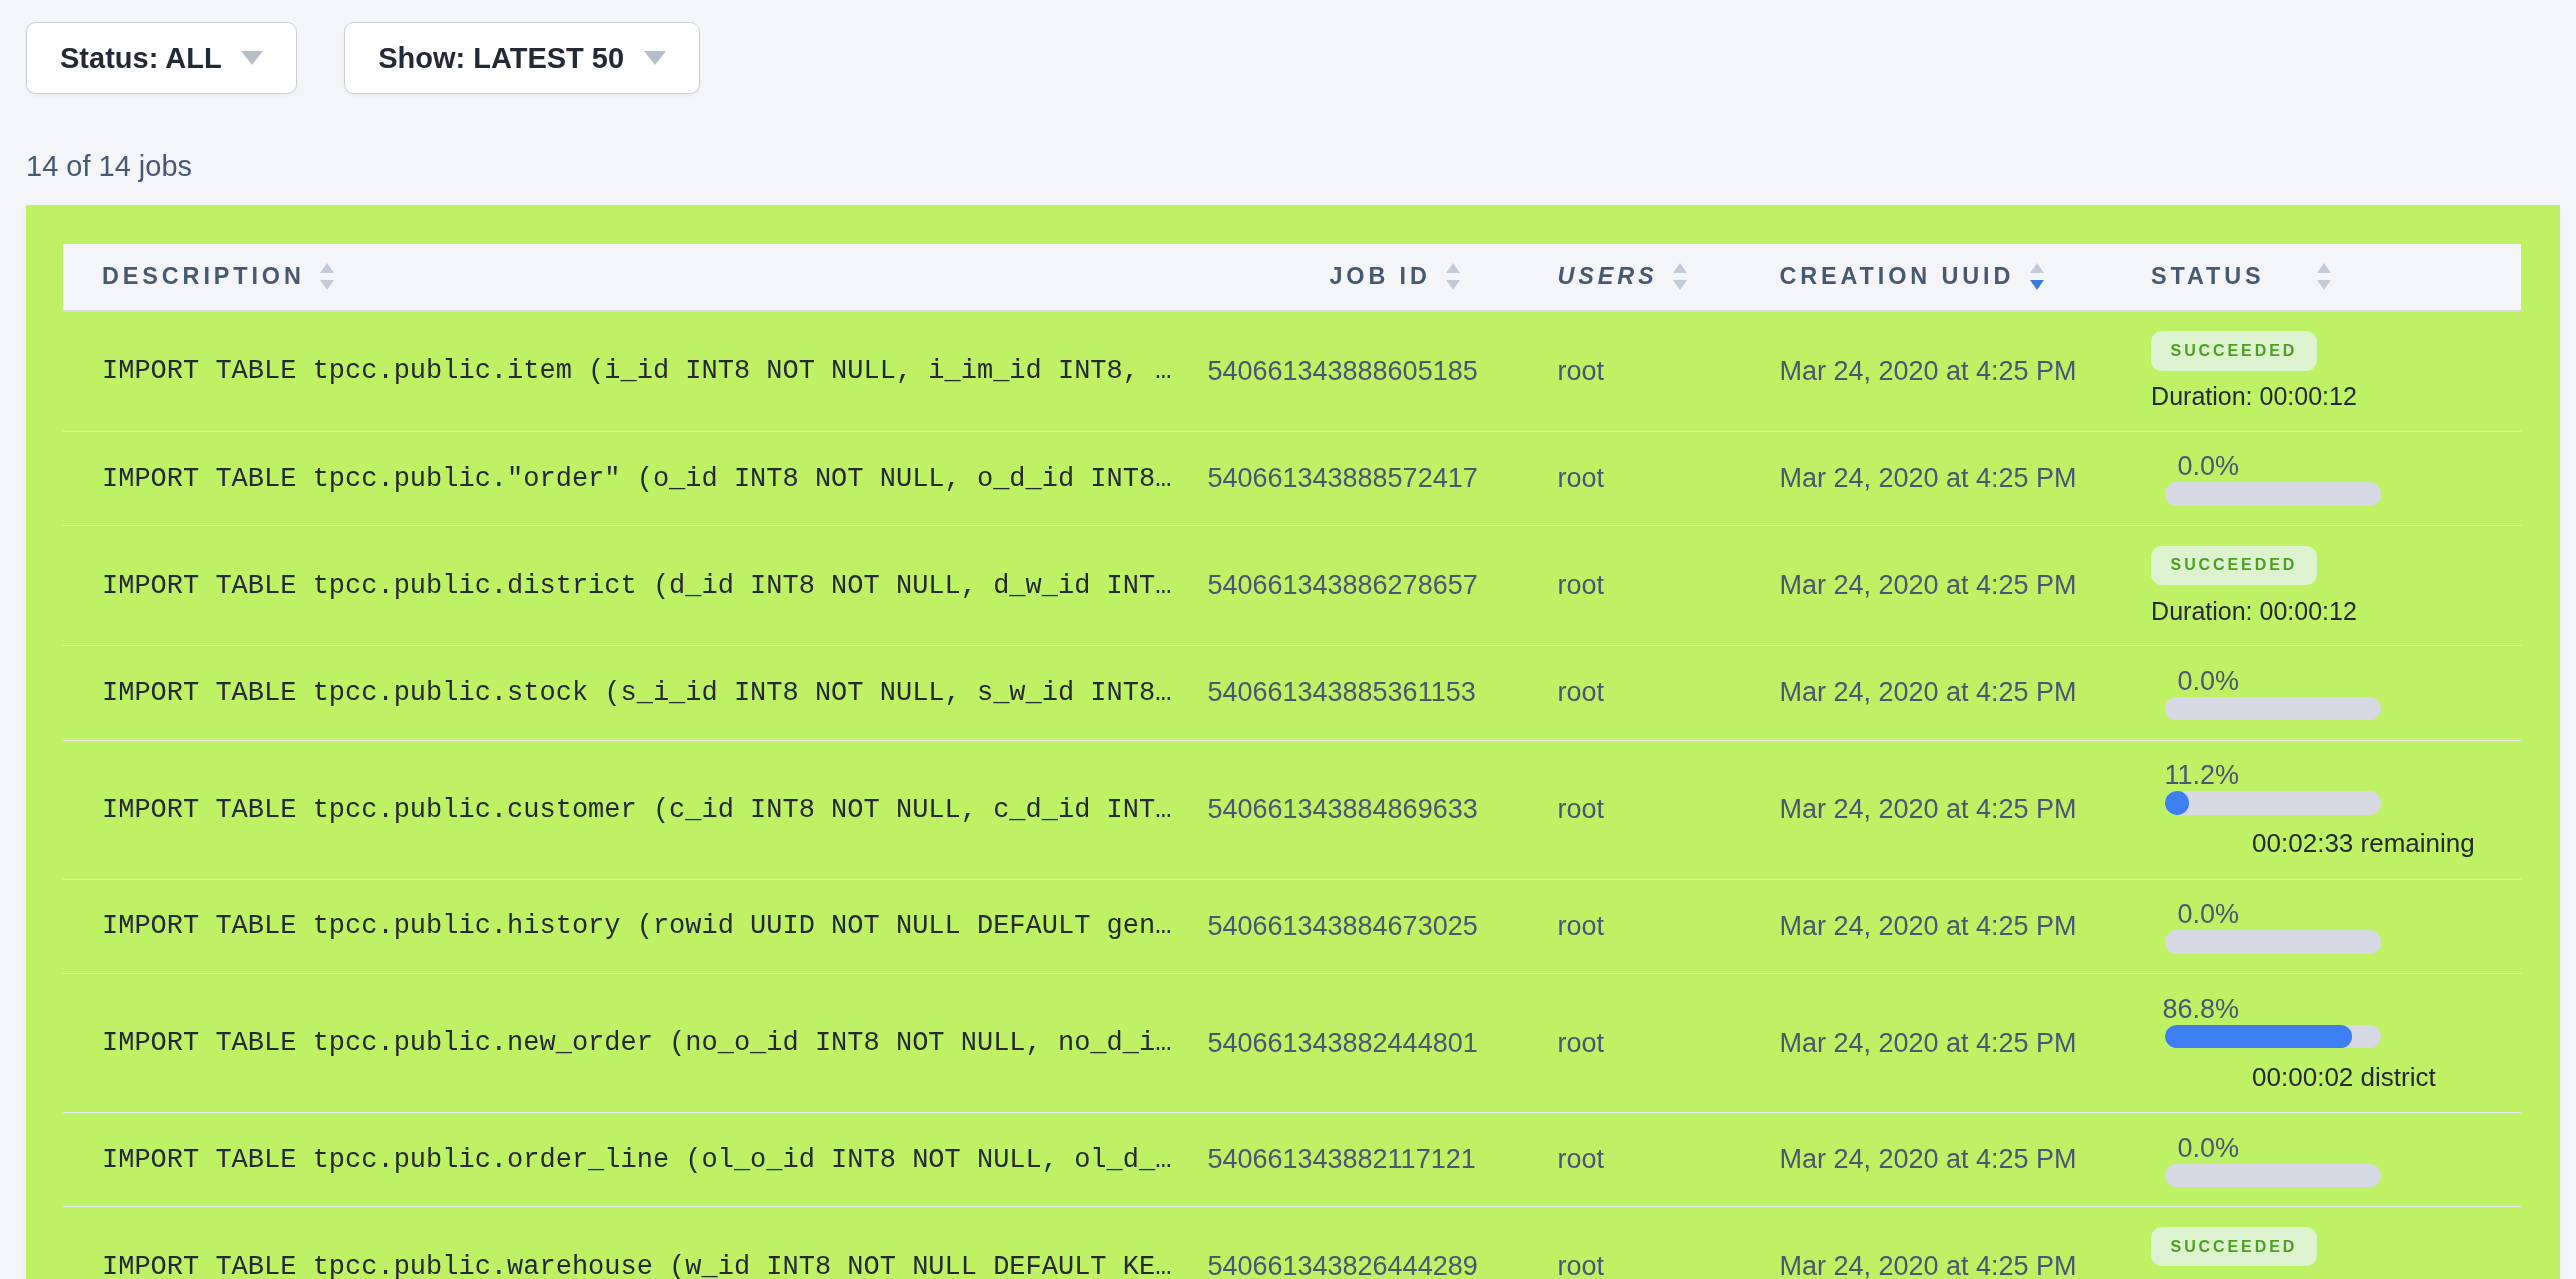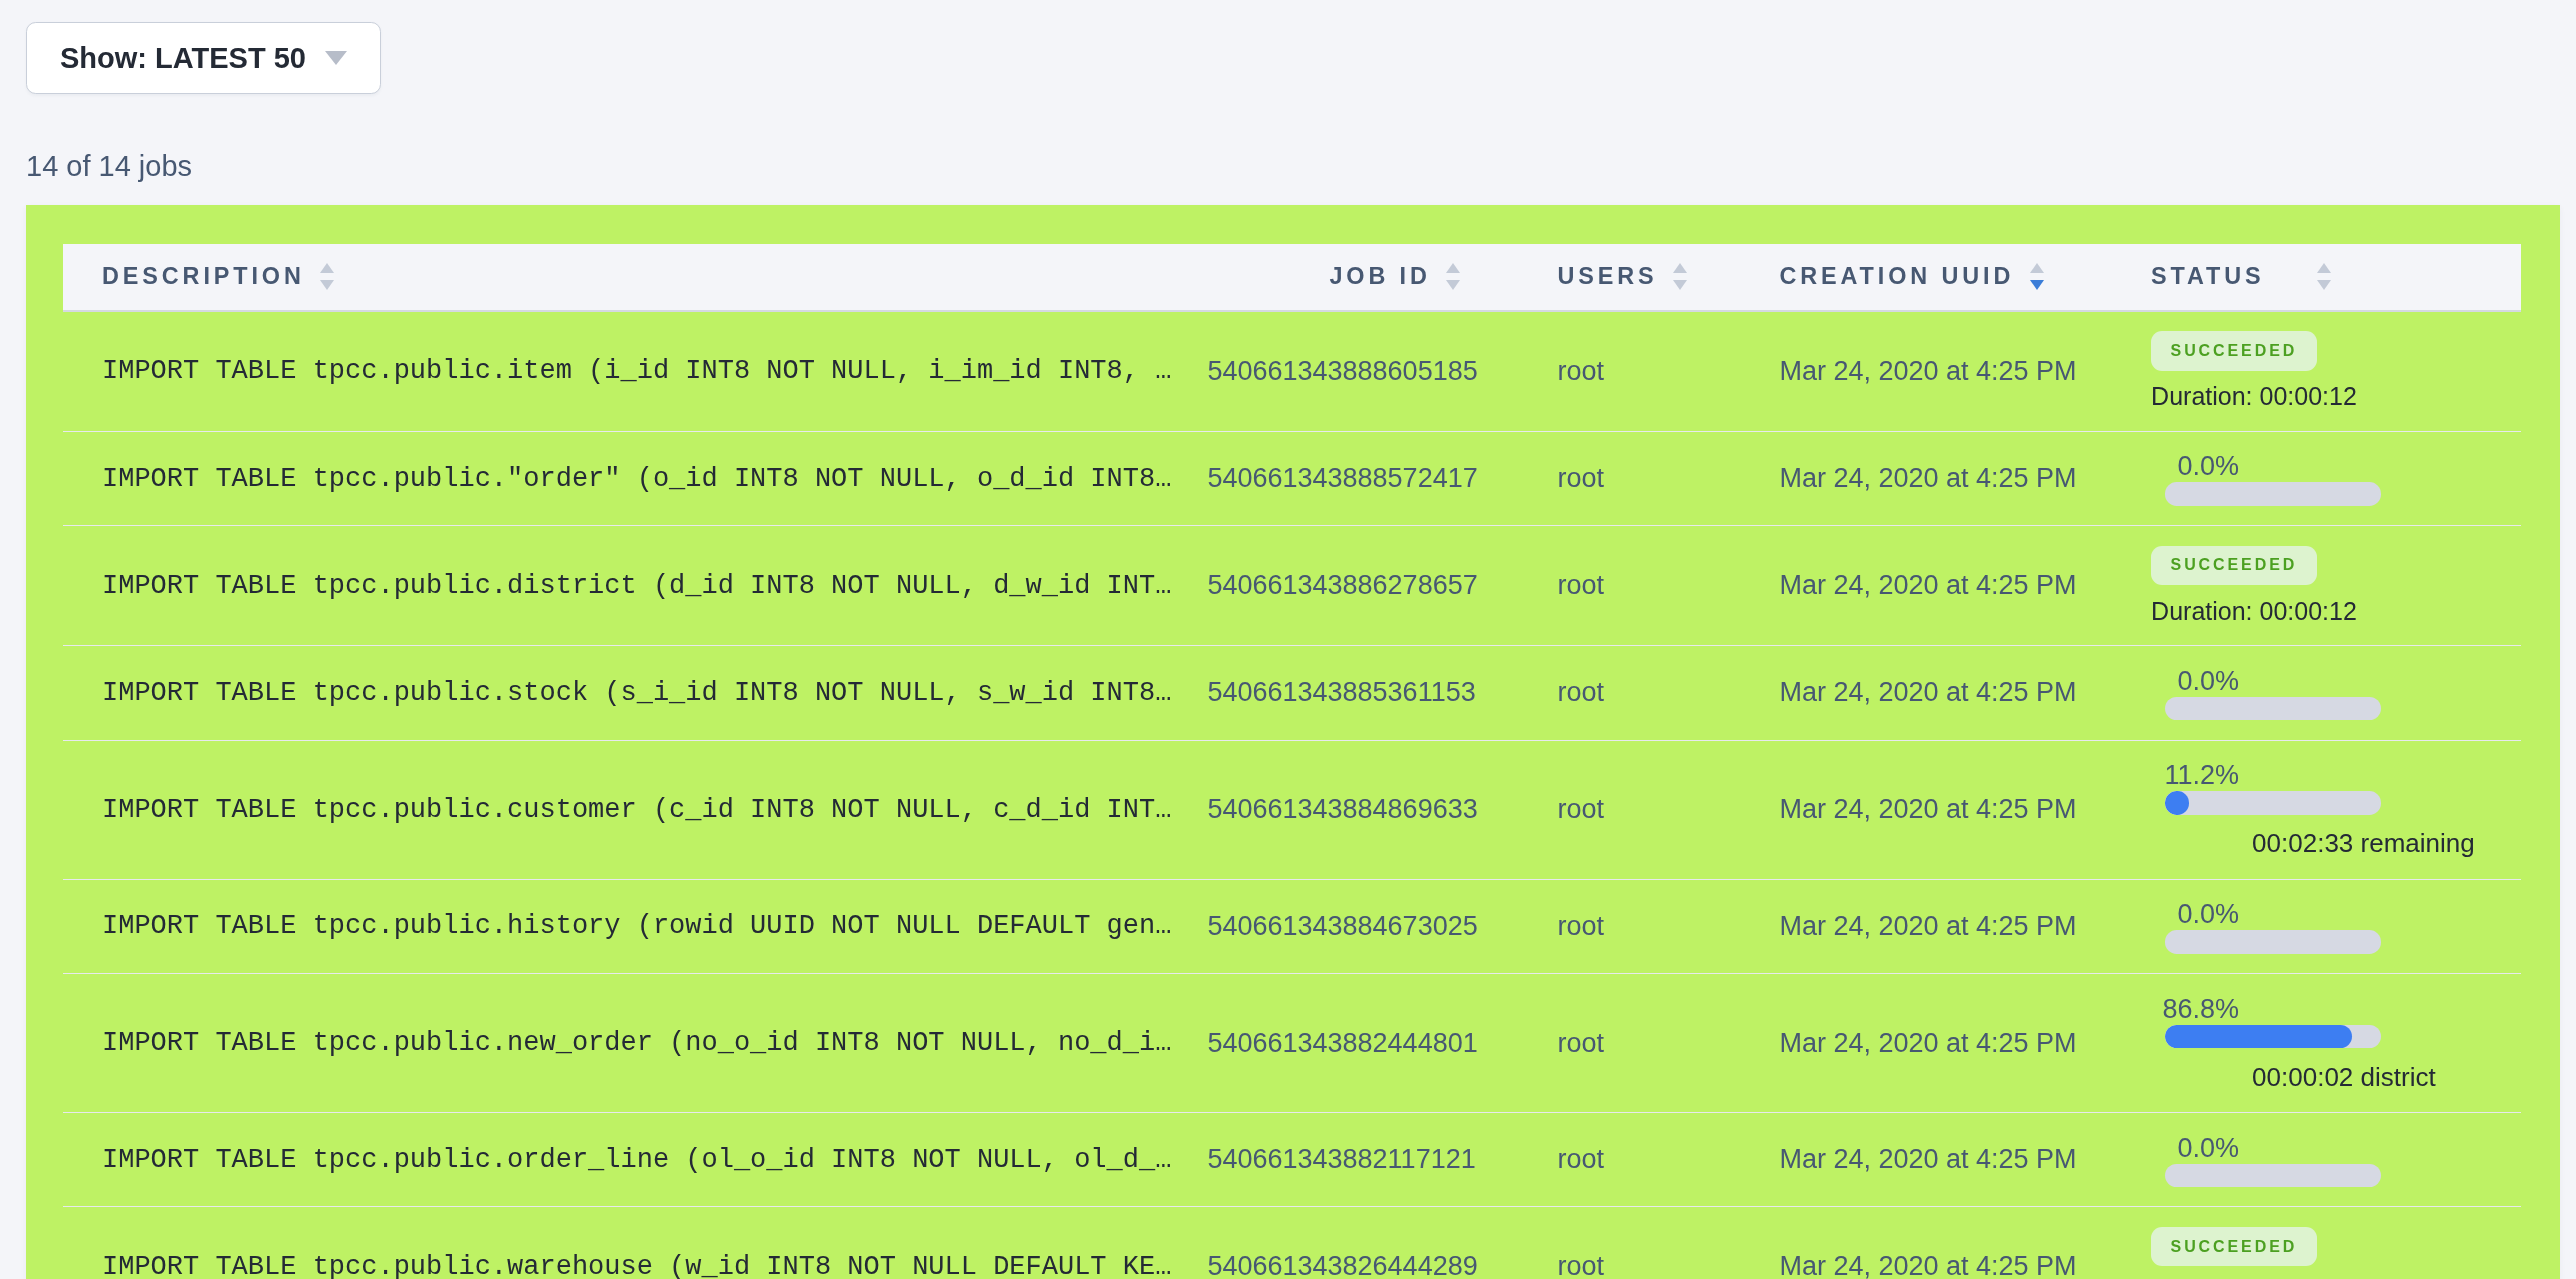--- a/index.html
+++ b/index.html
@@ -51,21 +51,21 @@
     border-bottom: 2.9px solid #d5d9e2;
     height: 68px;
   }
   .th {
     display: flex; align-items: center;
     font-size: 23.4px; font-weight: 700; letter-spacing: 3.9px;
     color: #475872; cursor: pointer; white-space: nowrap;
   }
   .th.c-desc { padding-left: 39px; }
   .th.c-jobid { justify-content: flex-end; }
-  .th.c-users { padding-left: 97px; }
+  .th.c-users { padding-left: 97px; font-style: italic; }
   .th.c-status { padding-left: 9.7px; gap: 37px; }
 
   .sorter { display: flex; flex-direction: column; gap: 6.8px; margin-left: 15.6px; }
   .tri-up {
     width: 0; height: 0;
     border-left: 7.8px solid transparent; border-right: 7.8px solid transparent;
     border-bottom: 10.7px solid #c3cad7;
   }
   .tri-down {
     width: 0; height: 0;
@@ -106,20 +106,24 @@
     background: #d6d9e3; border-radius: 11.7px; overflow: hidden;
   }
   .fill { height: 100%; width: 0; background: #3d7ef2; border-radius: 11.7px; }
   .remaining { margin: 13.6px 0 0 101px; font-size: 26px; color: #242a35; }
 </style>
 </head>
 <body>
 
 <div class="filters">
   <button class="filter-btn">
+    <span>Status: ALL</span>
+    <span class="caret"></span>
+  </button>
+  <button class="filter-btn">
     <span>Show: LATEST 50</span>
     <span class="caret"></span>
   </button>
 </div>
 
 <div class="summary">14 of 14 jobs</div>
 
 <div class="card">
 
   <div class="grid-row thead">

